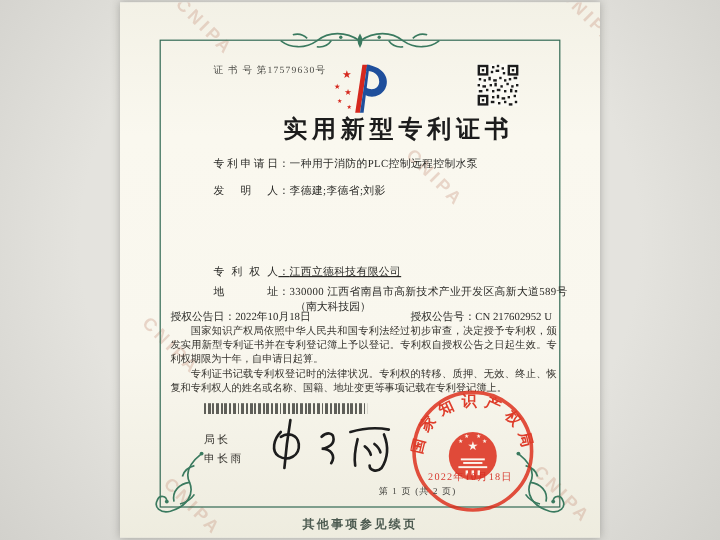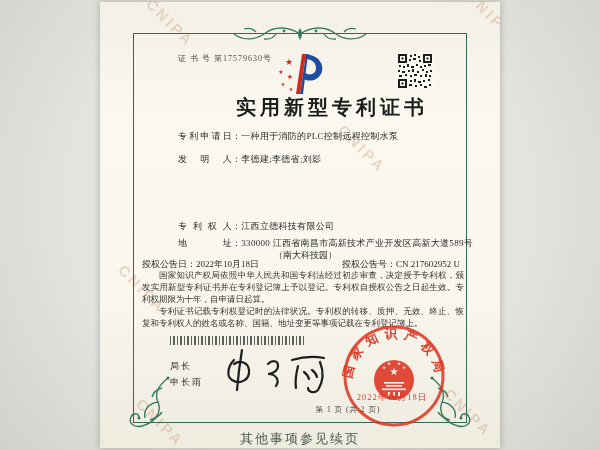--- a/index.html
+++ b/index.html
@@ -29,36 +29,36 @@
   .flourish { position:absolute; }
   .cert-no { position:absolute; left:78px; top:51px; font-size:8px; letter-spacing:1px; color:#4a4a45; }
   .logo { position:absolute; left:175px; top:51px; }
   .qr { position:absolute; left:297px; top:51px; }
   .title {
     position:absolute; left:0; top:92px; width:400px; text-align:center;
     font-size:20px; font-weight:bold; letter-spacing:4px; color:#1c1c1c;margin-left:32px;
   }
   .frow { position:absolute; left:78px; font-size:9px; color:#2b2b28; white-space:nowrap; letter-spacing:.3px; }
   .flabel { display:inline-block; width:54px; text-align:justify; text-align-last:justify; }
-  .addr2 { position:absolute; left:146px; font-size:9px; color:#2b2b28;margin-left:28px; }
+  .addr2 { position:absolute; left:146px; font-size:9px; color:#2b2b28; }
   .grant-row { position:absolute; left:42px; font-size:9px; color:#2b2b28; white-space:nowrap; }
   .grant-no { position:absolute; left:200px; top:0; }
   .paras { position:absolute; left:42px; top:267px; width:322px; font-size:8.5px; line-height:1.42; color:#35332e; text-align:justify; }
   .paras p { text-indent:2em; }
   .barcode {
     position:absolute; left:70px; top:334px; width:136px; height:9px;
     background:repeating-linear-gradient(90deg,#44443f 0 1.5px,transparent 1.5px 3px,#44443f 3px 5.5px,transparent 5.5px 7px);
     opacity:.85;
   }
   .director { position:absolute; left:70px; top:356px; font-size:9px; color:#33312c; line-height:16px; letter-spacing:2px; }
   .signature { position:absolute; left:120px; top:342px; }
   .seal { position:absolute; left:242px; top:322px; opacity:.93; }
   .seal-date { position:absolute; left:232px; top:390px; width:120px; text-align:center; font-size:8.5px; color:#d5281e; letter-spacing:1px; opacity:.9; }
   .page-info { position:absolute; left:0; top:403px; width:400px; text-align:center; font-size:7.5px; color:#454540; letter-spacing:1px;margin-left:48px; }
-  .footer-note { position:absolute; left:0; top:428px; width:400px; text-align:center; font-size:13px; color:#4c5a50; letter-spacing:2px; }
+  .footer-note { position:absolute; left:0; top:428px; width:400px; text-align:center; font-size:10px; color:#4c5a50; letter-spacing:2px;font-weight:bold; }
   svg { display:block; }
 </style>
 </head>
 <body>
 
 <div class="paper">
 
   <span class="wm" style="left:40px; top:12px;">CNIPA</span>
   <span class="wm" style="left:360px; top:4px;">CNIPA</span>
   <span class="wm" style="left:232px; top:138px;">CNIPA</span>
@@ -167,21 +167,21 @@
   </svg>
 
   <div class="title">实用新型专利证书</div>
 
   <div class="frow" style="top:128px;">
     <span class="flabel">专利申请日</span><span>：</span><span>一种用于消防的PLC控制远程控制水泵</span>
   </div>
   <div class="frow" style="top:151px;">
     <span class="flabel">发明人</span><span>：</span><span>李德建;李德省;刘影</span>
   </div>
-  <div class="frow" style="top:218px;">
+  <div class="frow" style="top:218px;text-decoration:underline;">
     <span class="flabel">专利权人</span><span>：</span><span>江西立德科技有限公司</span>
   </div>
   <div class="frow" style="top:235px;">
     <span class="flabel">地址</span><span>：</span><span>330000 江西省南昌市高新技术产业开发区高新大道589号</span>
   </div>
   <div class="addr2" style="top:247px;">（南大科技园）</div>
 
   <div class="grant-row" style="top:256px;">
     <span>授权公告日</span><span>：</span><span>2022年10月18日</span>
     <span class="grant-no"><span>授权公告号</span><span>：</span><span>CN 217602952 U</span></span>

